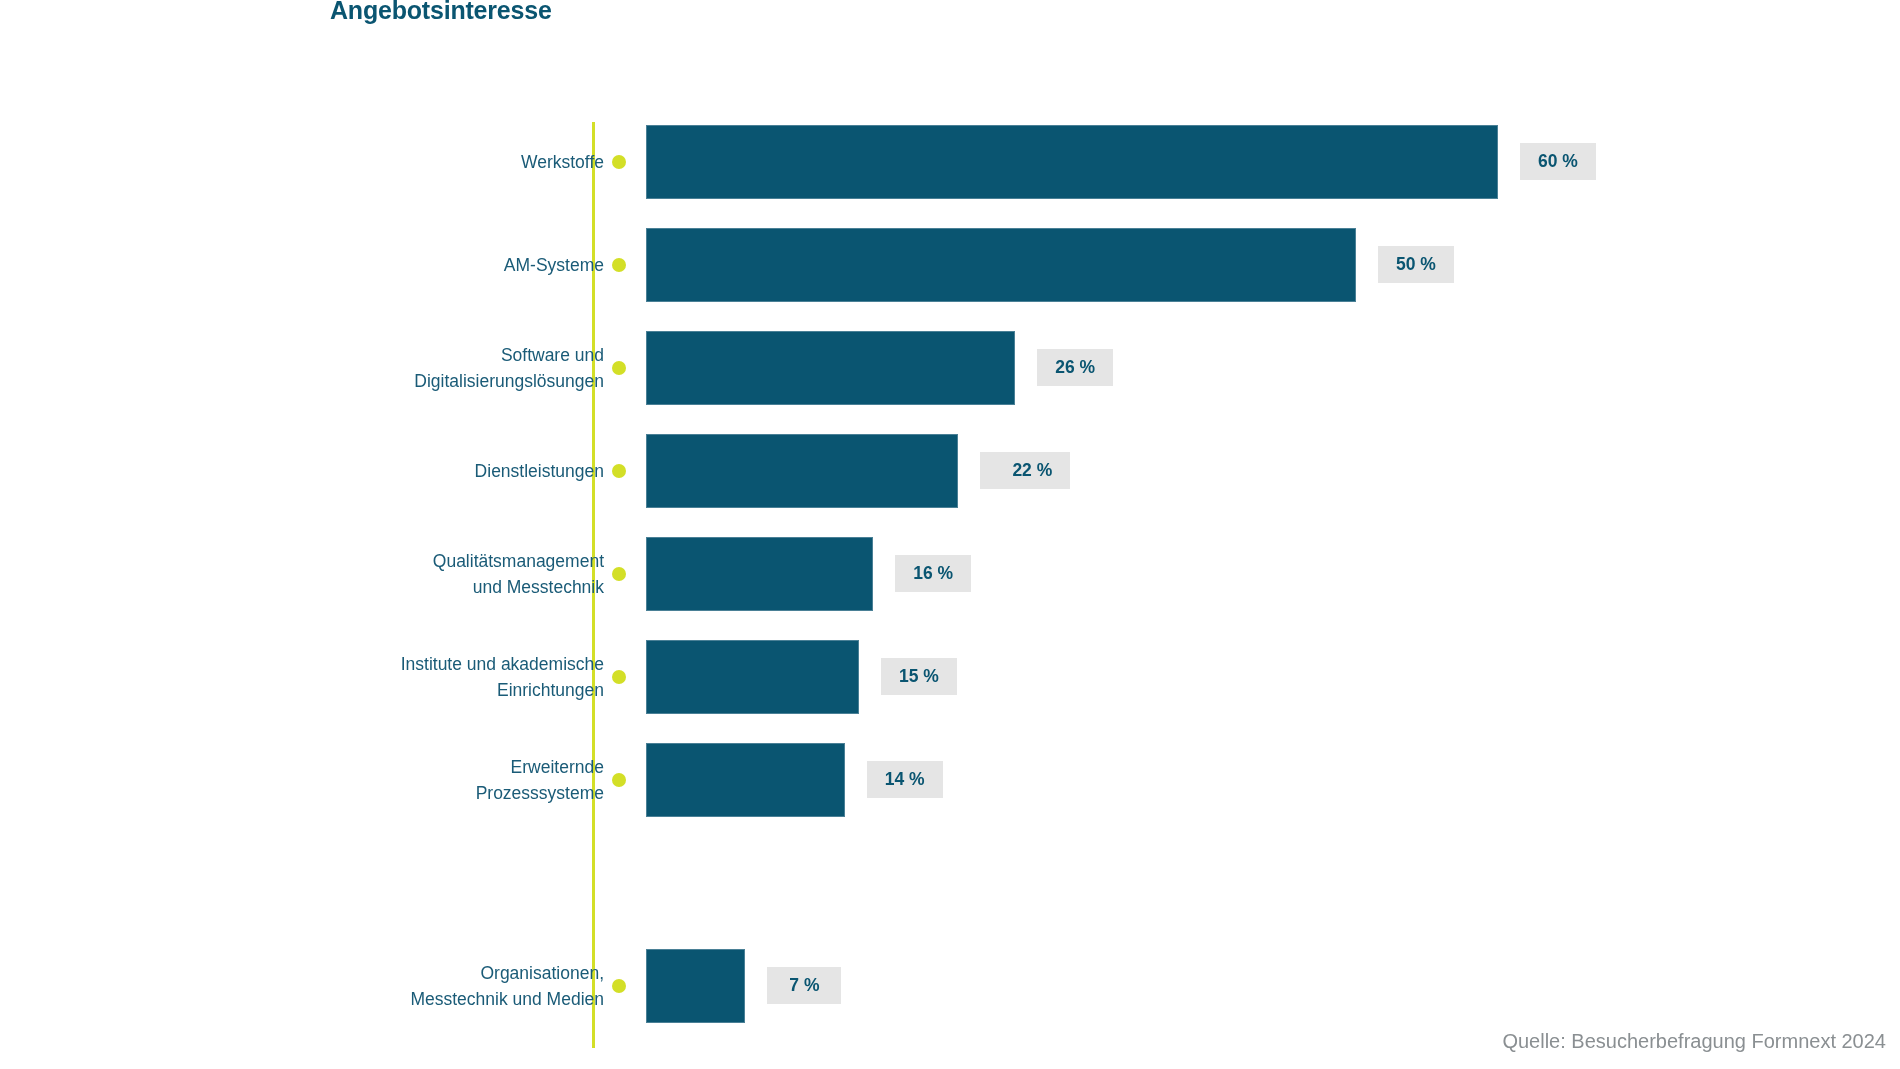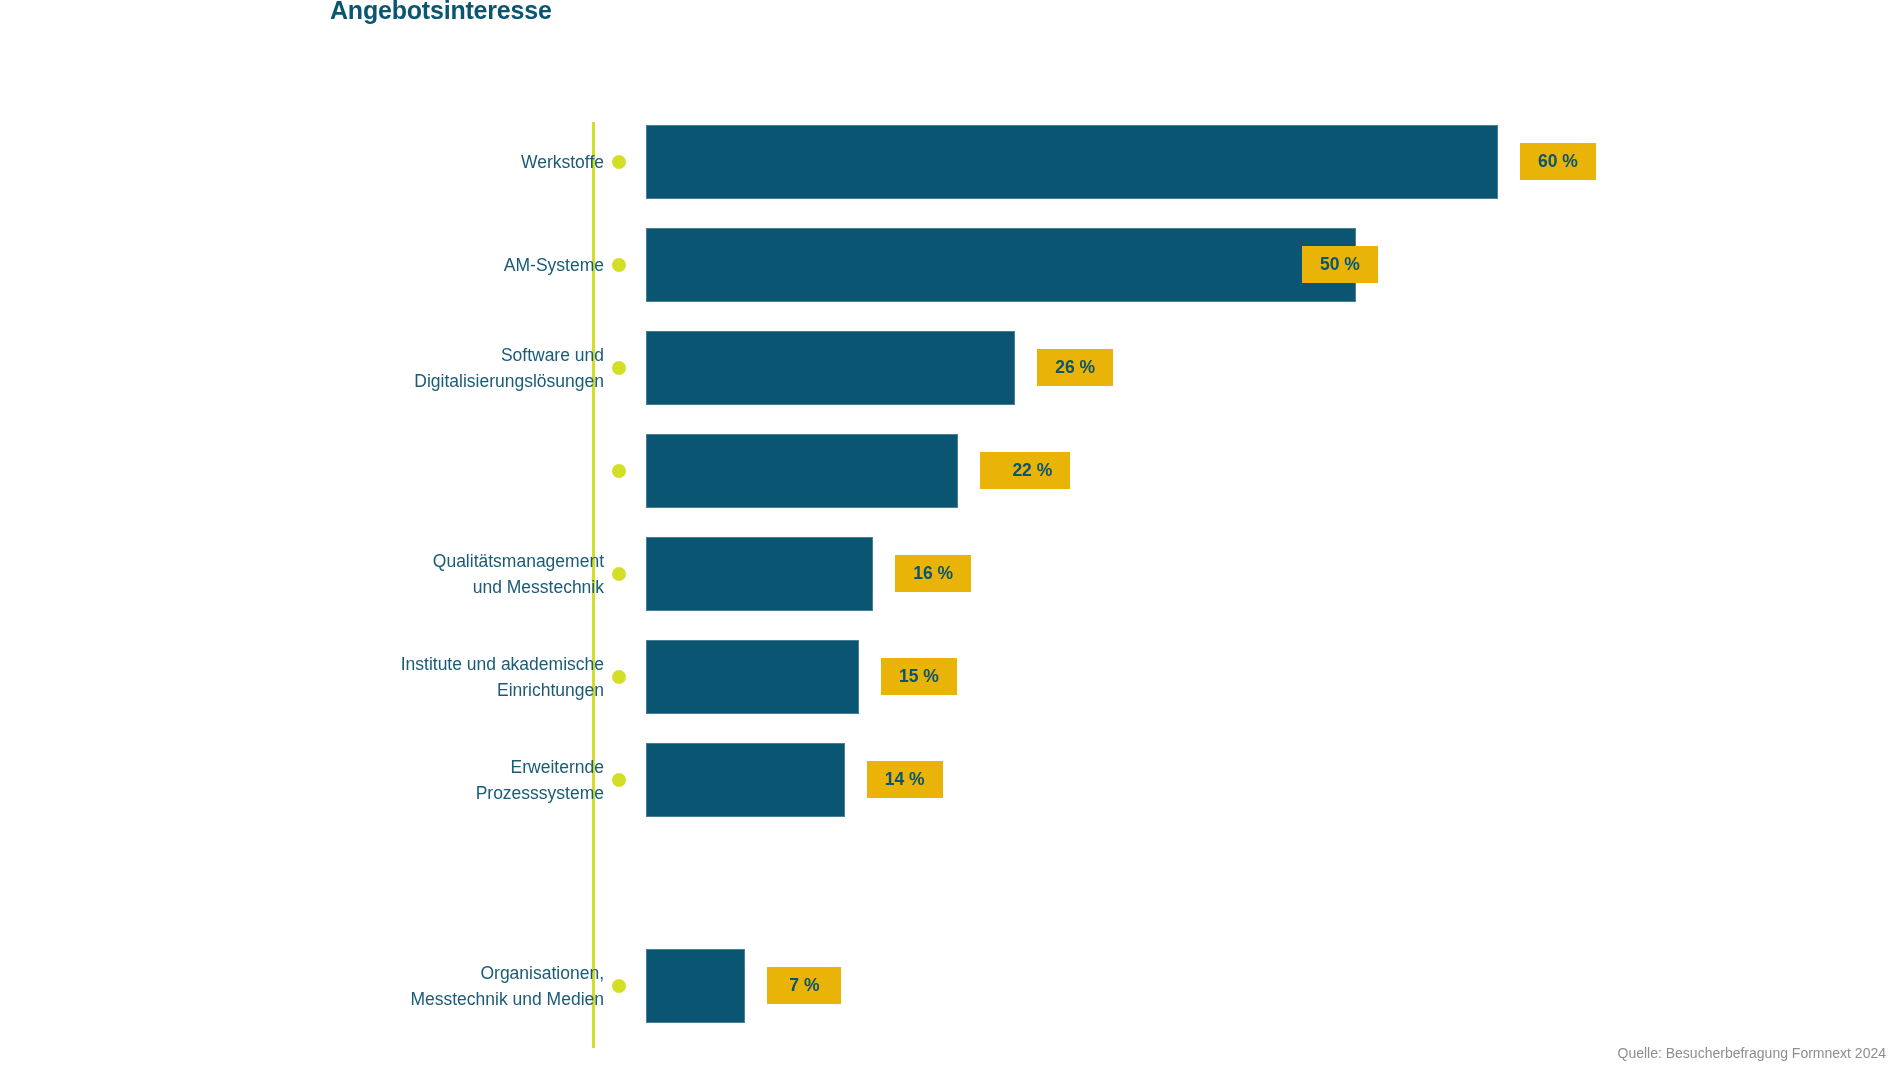--- a/index.html
+++ b/index.html
@@ -89,39 +89,39 @@
     background: #0A5571;
     border: 1px solid #4A8096;
     box-sizing: border-box;
   }
 
   .value-badge {
     position: absolute;
     top: 50%;
     height: 37px;
     margin-top: -18.5px;
-    background: #eab308;
+    background: #e5e5e5;
     color: #0A5571;
     font-size: 17.5px;
     font-weight: bold;
     display: flex;
     align-items: center;
     justify-content: center;
     padding: 0 18px;
     box-sizing: border-box;
     min-width: 74px;
     white-space: nowrap;
   }
 
   
   #source-note {
     position: absolute;
     right: 14px;
-    bottom: 8px;
-    font-size: 14px;
+    bottom: 16px;
+    font-size: 20px;
     color: #8A8F92;
     white-space: nowrap;
     margin-top: 32px;
   }
 </style>
 </head>
 <body>
 
 <div id="chart-title">Angebotsinteresse</div>
 
@@ -131,30 +131,31 @@
 <div class="bar-row" style="top: -4px;">
       <div class="cat-label">Werkstoffe</div>
       <div class="axis-dot"></div>
       <div class="bar" style="width: 852px;"></div>
       <div class="value-badge" style="left: 1494px;">60 %</div>
     </div>
     <div class="bar-row" style="top: 99px;">
       <div class="cat-label">AM-Systeme</div>
       <div class="axis-dot"></div>
       <div class="bar" style="width: 710px;"></div>
-      <div class="value-badge" style="left: 1276px; text-align: center;">50 %</div>
+      <div class="value-badge" style="left: 1352px; text-align: center;">50 %</div>
     </div>
     <div class="bar-row" style="top: 202px;">
       <div class="cat-label">Software und
 Digitalisierungslösungen</div>
       <div class="axis-dot"></div>
       <div class="bar" style="width: 369.2px;"></div>
       <div class="value-badge" style="left: 1011.2px;">26 %</div>
     </div>
     <div class="bar-row" style="top: 305px;">
+      <div class="cat-label">Dienstleistungen</div>
       <div class="axis-dot"></div>
       <div class="bar" style="width: 312.4px;"></div>
       <div class="value-badge" style="left: 954.4px; padding-left: 32px;">22 %</div>
     </div>
     <div class="bar-row" style="top: 408px;">
       <div class="cat-label">Qualitätsmanagement
 und Messtechnik</div>
       <div class="axis-dot"></div>
       <div class="bar" style="width: 227.2px;"></div>
       <div class="value-badge" style="left: 869.2px;">16 %</div>

